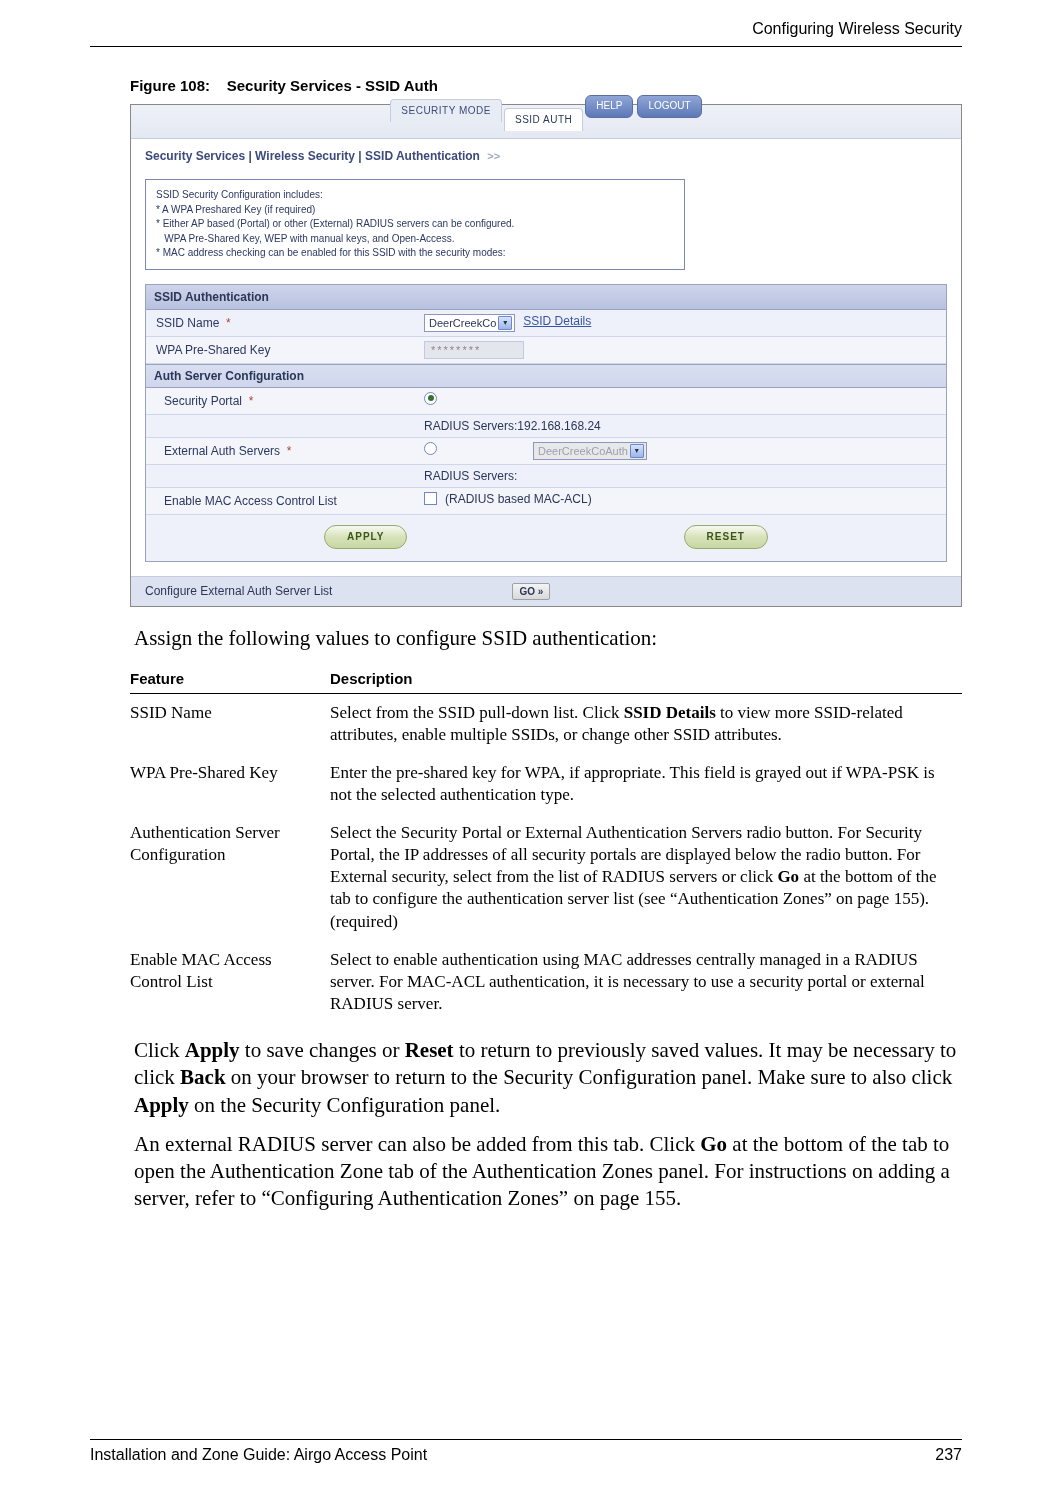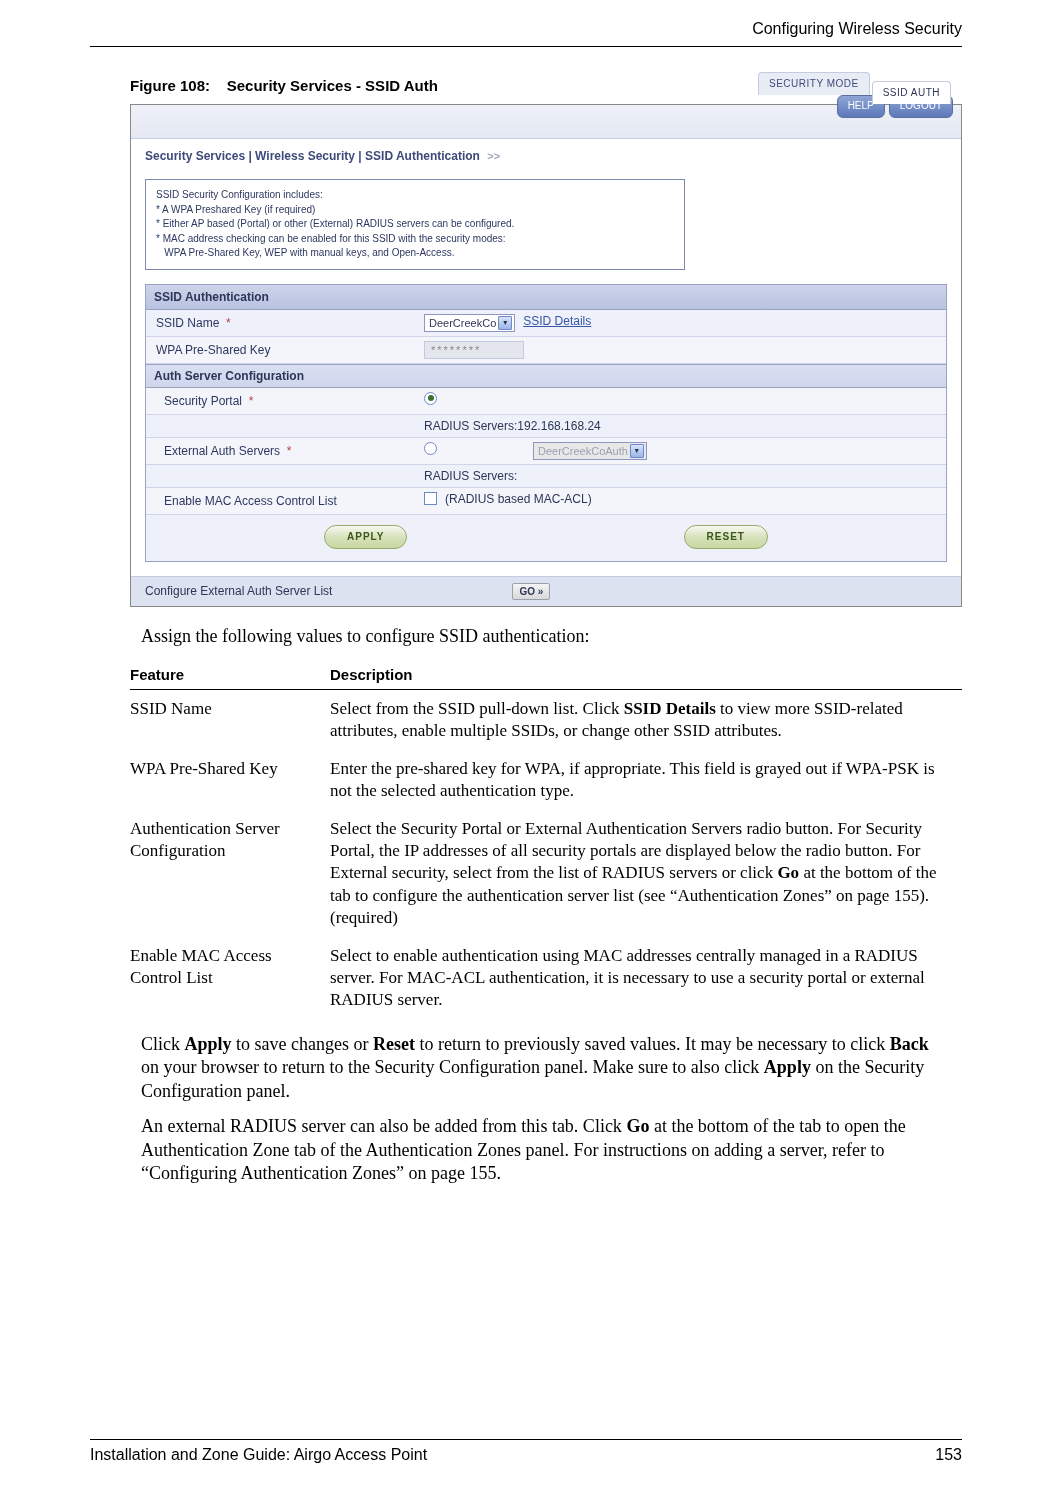--- a/index.html
+++ b/index.html
@@ -32,25 +32,24 @@
     background: #fff;
     font-family: Verdana, Arial, sans-serif;
     font-size: 12px;
     color: #2c3657;
     margin-bottom: 18px;
   }
   .ss-topbar {
     background: linear-gradient(#eef1f8, #e4e8f2);
     border-bottom: 1px solid #c5cbe0;
     display: flex;
-    justify-content: flex-end;
+    justify-content: center;
     align-items: flex-end;
     padding: 2px 8px 16px 8px;
     height: 34px;
-    flex-direction: column;
   }
   .ss-tabs { display: flex; gap: 0; align-items: flex-end; }
   .ss-tab {
     font-size: 10px;
     letter-spacing: 0.5px;
     padding: 5px 10px 6px;
     color: #3d4a7a;
     background: #e8ecf5;
     border: 1px solid #c5cbe0;
     border-bottom: none;
@@ -155,21 +154,21 @@
     display:flex; align-items:center; background:#dde2f0;
     padding:6px 14px; margin-top:14px; gap:30px; font-size:12px;
     border-top:1px solid #c5cbe0;
   }
   .ss-gobtn {
     font-size:10px; font-weight:bold; padding:2px 6px;
     background:linear-gradient(#f4f4f4,#d9d9d9);
     border:1px solid #9aa0ac; border-radius:2px;
     display:inline-flex;align-items:center;gap:2px;
   }
-  .para { font-size: 18px; line-height:1.3; margin: 12px 11px; }
+  .para { font-size: 21px; line-height:1.3; margin: 12px 4px; }
   table.feat {
     width: 100%;
     border-collapse: collapse;
     font-size: 17px;
     margin-top: 6px;
     margin-bottom: 14px;
   }
   table.feat th {
     font-family: Arial, Helvetica, sans-serif;
     font-size: 15px;
@@ -220,22 +219,22 @@
 
     <div class="ss-breadcrumb">
       <span>Security Services | Wireless Security | SSID Authentication</span>
       <span class="arrows">&gt;&gt;</span>
     </div>
 
     <div class="ss-infobox">
       <div>SSID Security Configuration includes:</div>
       <div>* A WPA Preshared Key (if required)</div>
       <div>* Either AP based (Portal) or other (External) RADIUS servers can be configured.</div>
+      <div>&nbsp;&nbsp;&nbsp;WPA Pre-Shared Key, WEP with manual keys, and Open-Access.</div>
       <div>* MAC address checking can be enabled for this SSID with the security modes:</div>
-      <div>&nbsp;&nbsp;&nbsp;WPA Pre-Shared Key, WEP with manual keys, and Open-Access.</div>
     </div>
 
     <div class="ss-panel">
       <div class="ss-panel-header">SSID Authentication</div>
 
       <div class="ss-row">
         <div class="ss-cell-label">
           <span>SSID Name</span>&nbsp;
           <span class="req">*</span>
         </div>
@@ -345,14 +344,14 @@
   </p>
 
   <p class="para">
     <span>An external RADIUS server can also be added from this tab. Click </span><b>Go</b><span> at the bottom of the tab to open the Authentication Zone tab of the Authentication Zones panel. For instructions on adding a server, refer to “Configuring Authentication Zones” on page 155.</span>
   </p>
 
 </div>
 
 <div class="page-footer">
   <span>Installation and Zone Guide: Airgo Access Point</span>
-  <span>153</span>
+  <span>237</span>
 </div>
 
 </body></html>

